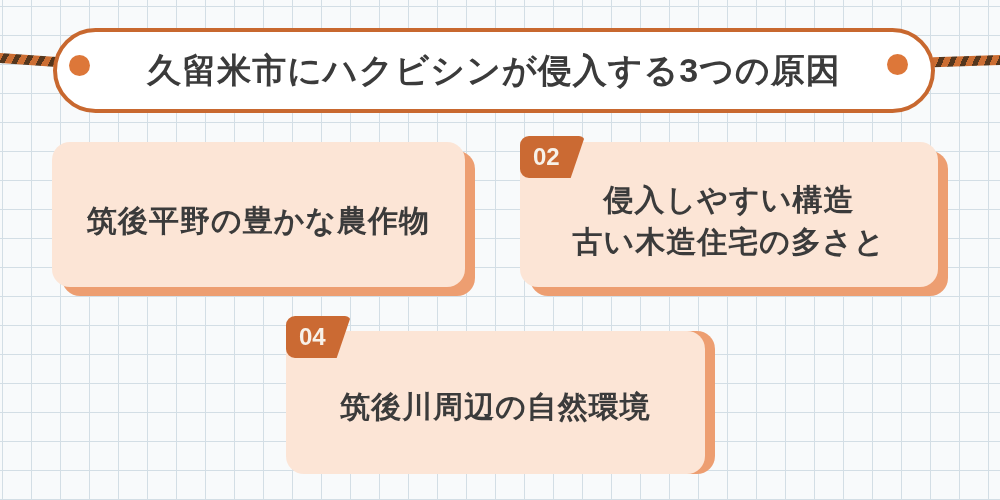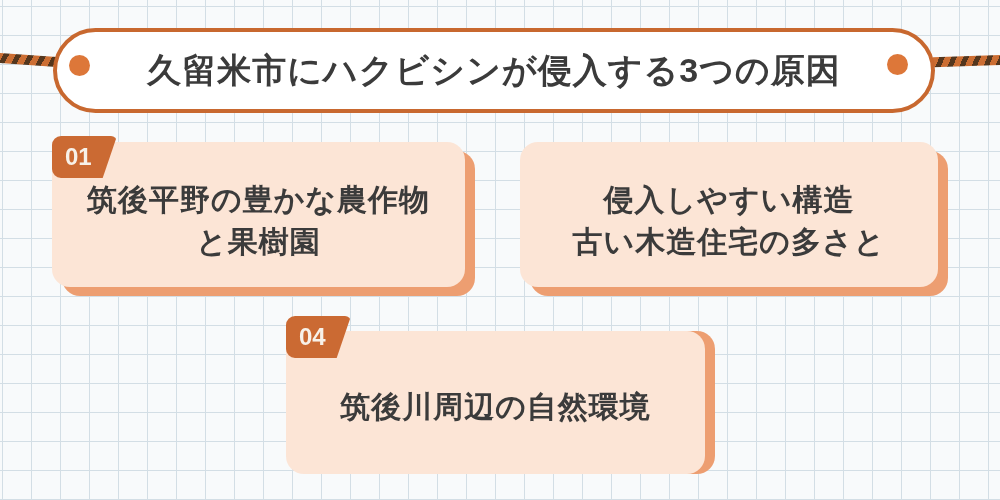--- a/index.html
+++ b/index.html
@@ -98,31 +98,30 @@
   <div class="banner">
     <div class="banner-title">久留米市にハクビシンが侵入する3つの原因</div>
   </div>
   <div class="dot dot-left"></div>
   <div class="dot dot-right"></div>
 
   <div class="card card-1">
     <div class="card-shadow"></div>
     <div class="card-body">
       <div class="card-line">筑後平野の豊かな農作物</div>
-      <div class="card-line">と果樹園</div>
     </div>
-    <div class="badge">01</div>
   </div>
 
   <div class="card card-2">
     <div class="card-shadow"></div>
     <div class="card-body">
       <div class="card-line">侵入しやすい構造</div>
       <div class="card-line">古い木造住宅の多さと</div>
     </div>
+    <div class="badge">02</div>
   </div>
 
   <div class="card card-3">
     <div class="card-shadow"></div>
     <div class="card-body">
       <div class="card-line">筑後川周辺の自然環境</div>
       <div class="card-line"></div>
     </div>
     <div class="badge">04</div>
   </div>

